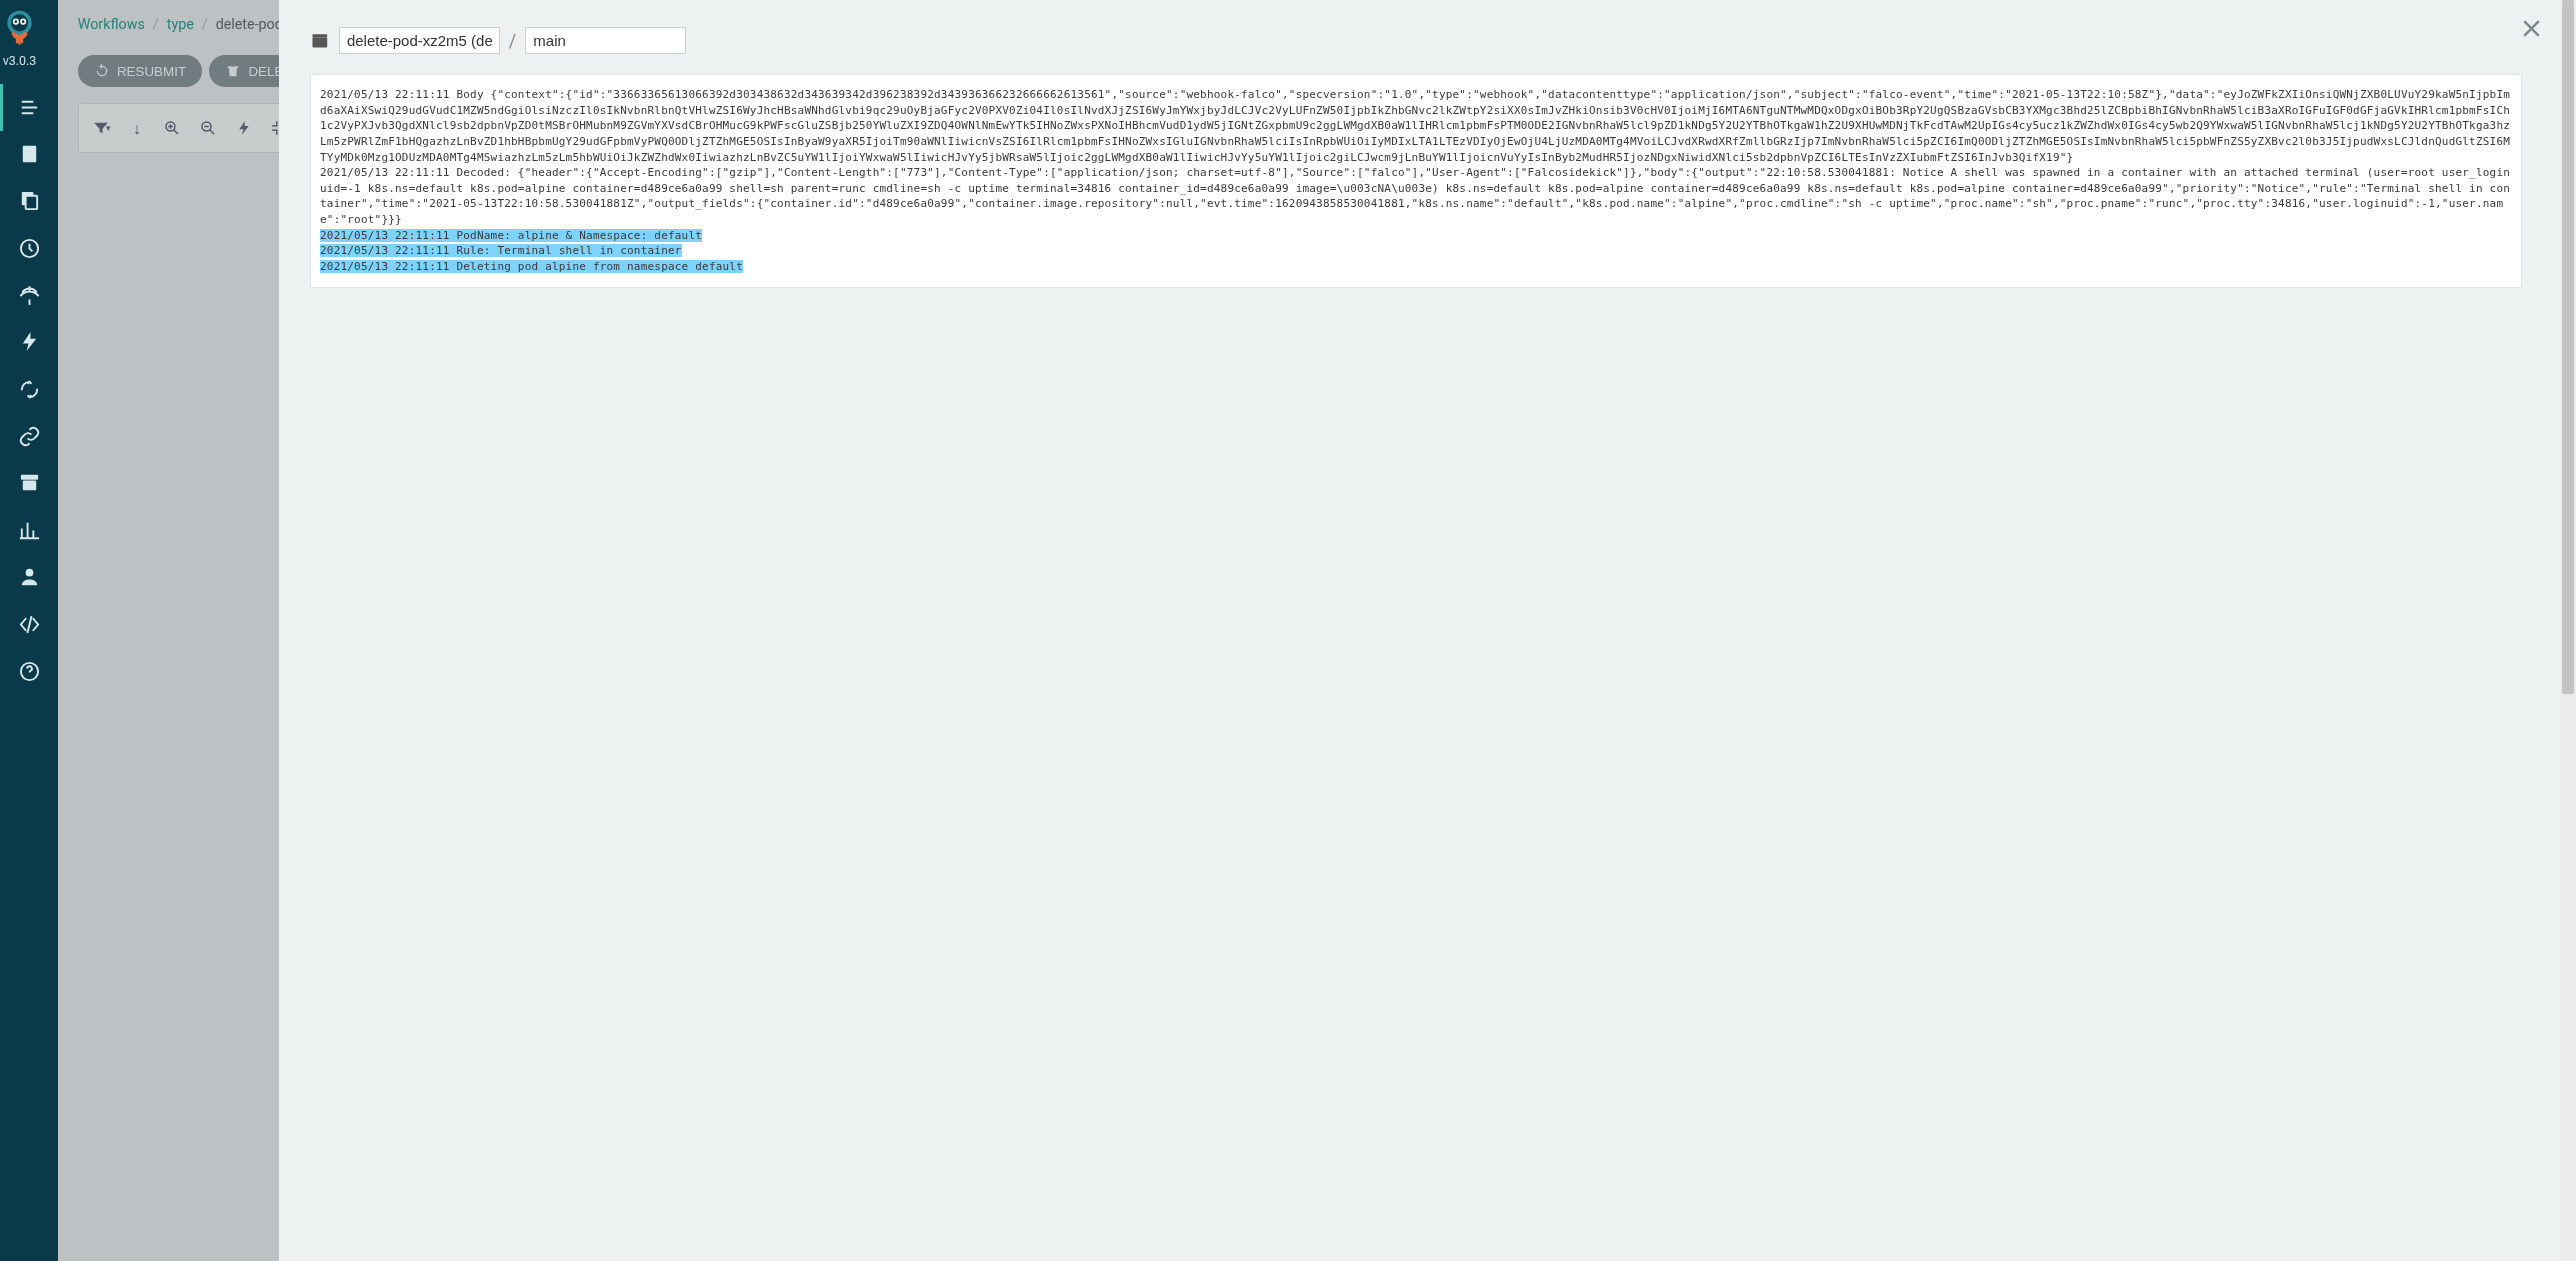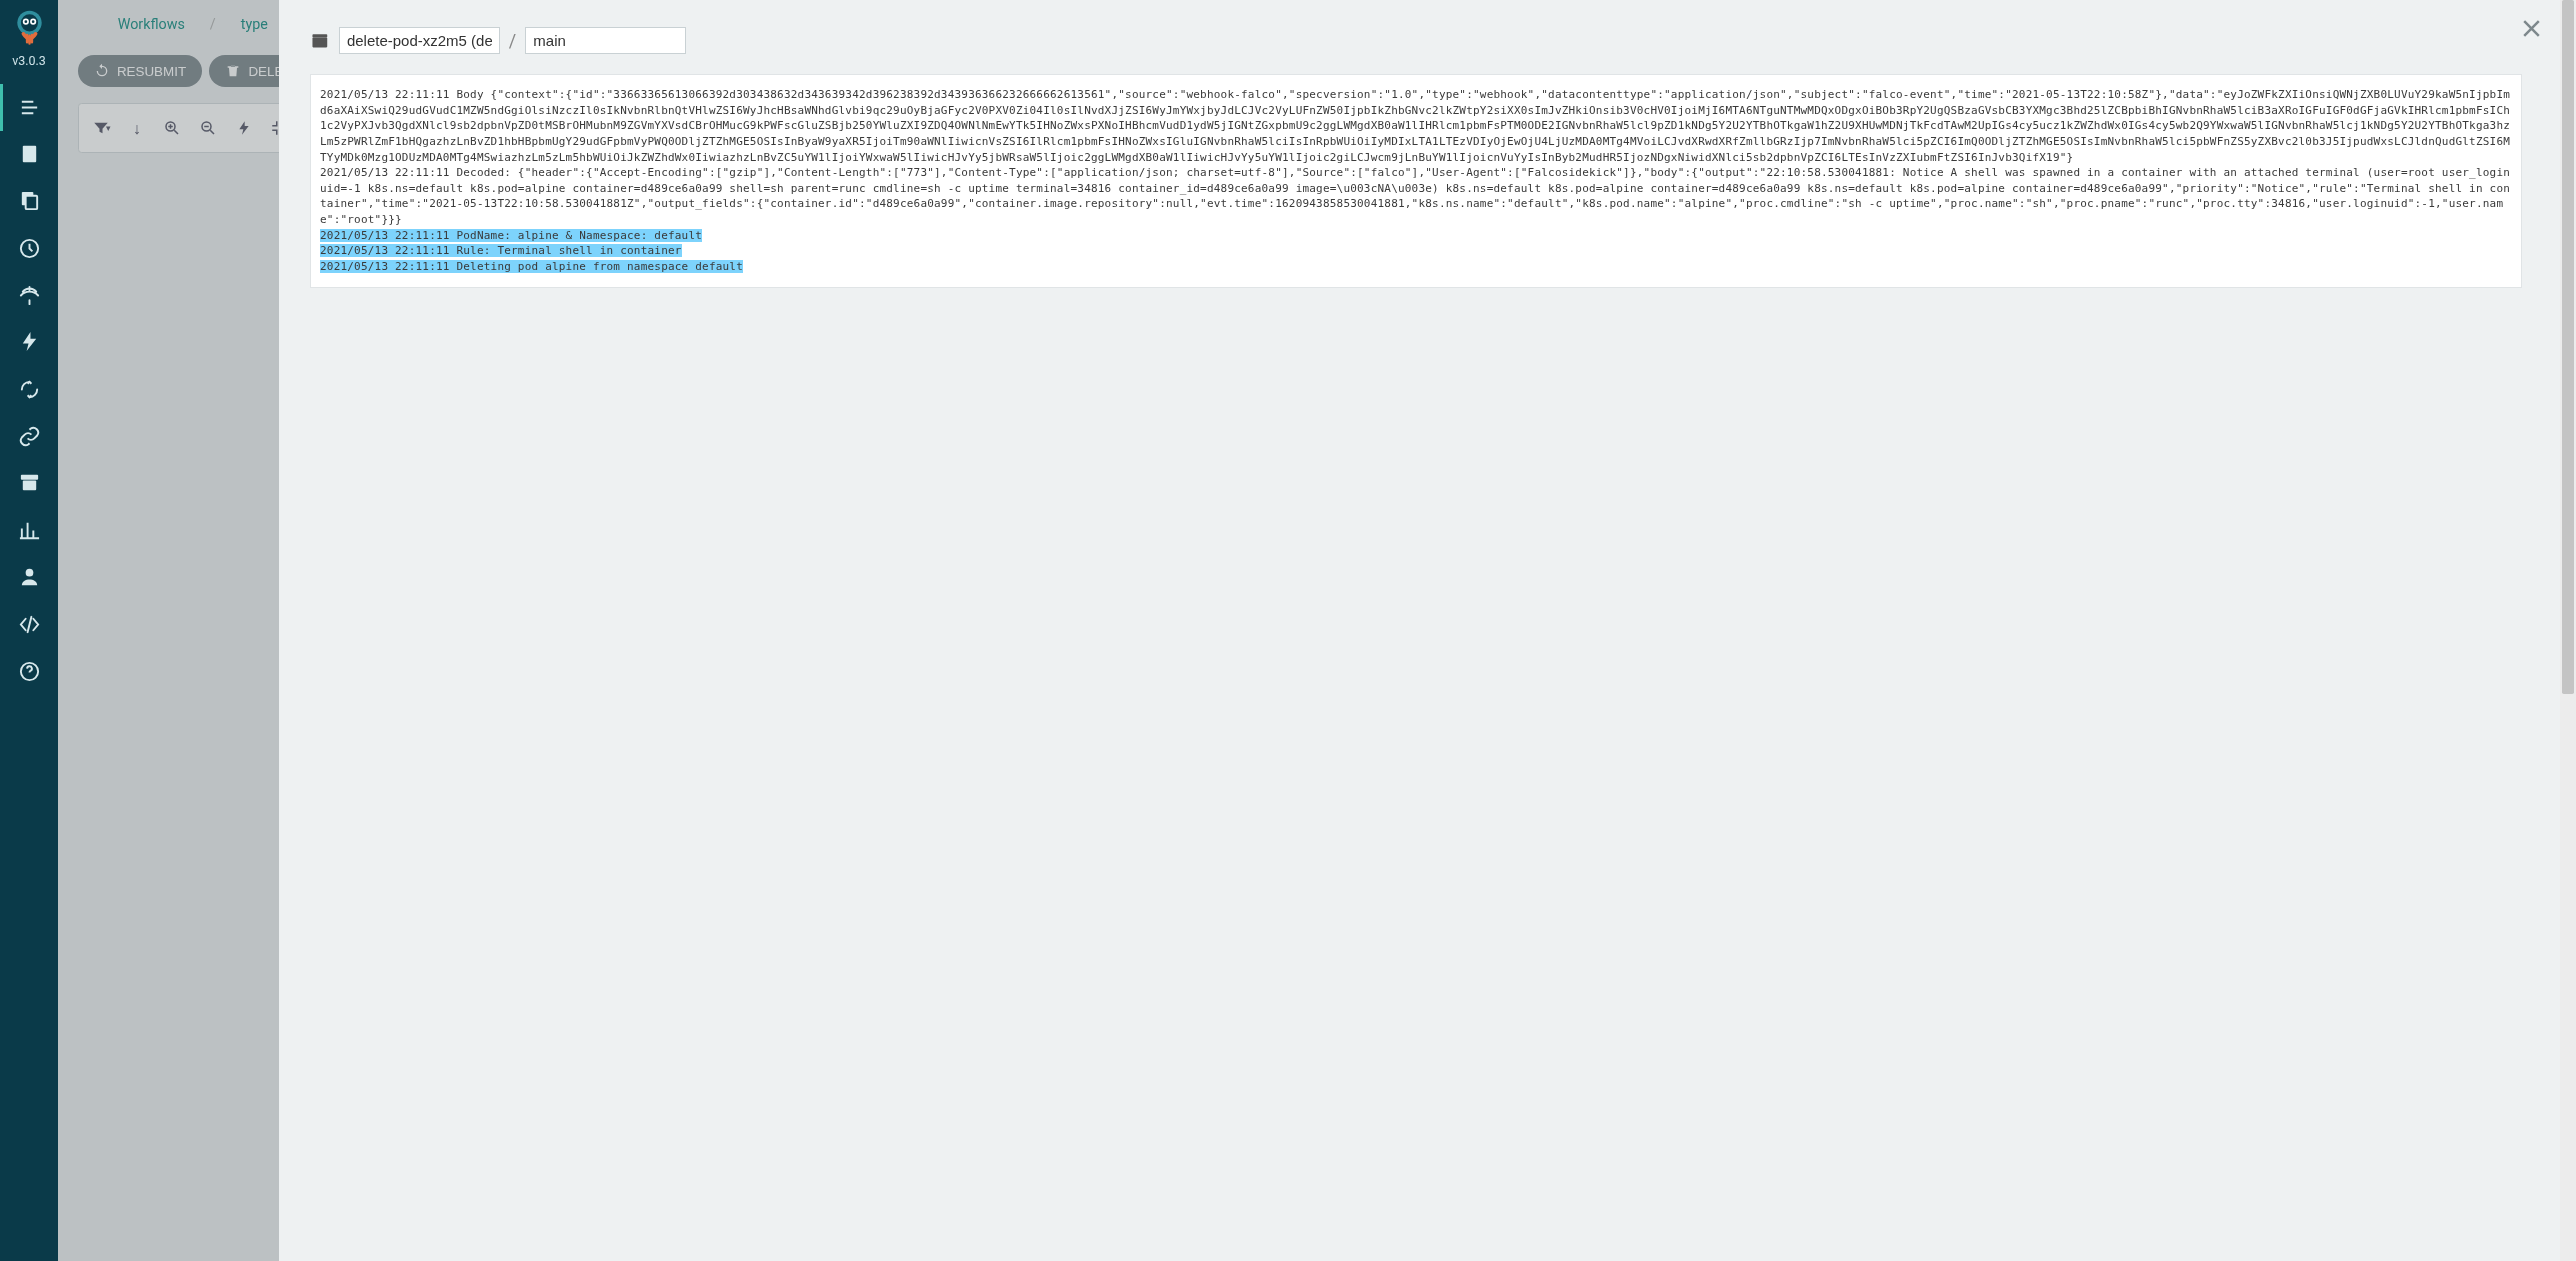--- a/index.html
+++ b/index.html
@@ -1,33 +1,33 @@
 <!DOCTYPE html>
 <html style="font-size:14.3px"><head>
 <meta charset="utf-8">
 <style>
   * { box-sizing: border-box; margin: 0; padding: 0; }
   html, body { height: 100%; font-family: -apple-system, BlinkMacSystemFont, "Segoe UI", Roboto, sans-serif; background: #f8f8f8; overflow: hidden; }
   .app { display: flex; height: 100vh; }
 
   
-  .sidebar { width: 58px; background: #0a3a49; display: flex; flex-direction: column; align-items: center; padding-top: 7.2px; flex-shrink: 0; }
+  .sidebar { width: 58px; background: #0a3a49; display: flex; flex-direction: column; align-items: flex-start; padding-top: 7.2px; flex-shrink: 0; }
   .logo-wrap { display: flex; flex-direction: column; align-items: center; margin-bottom: 16px; }
   .logo { width: 39px; height: 39px; }
   .version { color: #cfe3e8; font-size: 12.5px; margin-top: 7.2px; }
   .nav { display: flex; flex-direction: column; gap: 0; width: 100%; }
   .nav-item { height: 47px; display: flex; align-items: center; justify-content: center; color: #d7e8ec; cursor: pointer; position: relative; }
   .nav-item.active::before { content: ""; position: absolute; left: 0; top: 0; bottom: 0; width: 2.7px; background: #3fbfae; }
   .nav-item svg { width: 23px; height: 23px; stroke: currentColor; fill: none; stroke-width: 2; }
   .nav-item .fill-icon svg { fill: currentColor; stroke: none; }
 
   
   .content { flex: 1; position: relative; background: #eef1f2; }
   .topbar { height: 48px; display: flex; align-items: center; padding: 0 19.7px; gap: 9px; color: #333; font-size: 14.3px; }
-  .breadcrumbs { display: flex; gap: 25px; margin-left: 40px; }
+  .breadcrumbs { display: flex; gap: 8px; }
   .breadcrumbs a { color: #2b9990; text-decoration: none; }
   .breadcrumbs .sep { color: #bbb; }
   .breadcrumbs .current { color: #666; }
   .actions { padding: 7.2px 19.7px; display: flex; gap: 7.2px; }
   .btn { display: inline-flex; align-items: flex-end; gap: 7.2px; border: none; border-radius: 19.7px; padding: 8px 16px; font-size: 13.4px; font-weight: 500; cursor: pointer; background: #8a9499; color: #fff; }
   .btn svg { width: 16px; height: 16px; fill: currentColor; }
   .toolbar-row { margin: 9px 19.7px 0; background: #fff; border: 0.9px solid #d9dee0; border-radius: 3.6px; height: 50px; display: flex; align-items: center; padding: 0 12.5px; gap: 16px; color: #667; }
   .toolbar-row .ticon { width: 19.7px; height: 19.7px; display: inline-flex; align-items: center; justify-content: center; font-size: 16px; cursor: pointer; }
 
   

